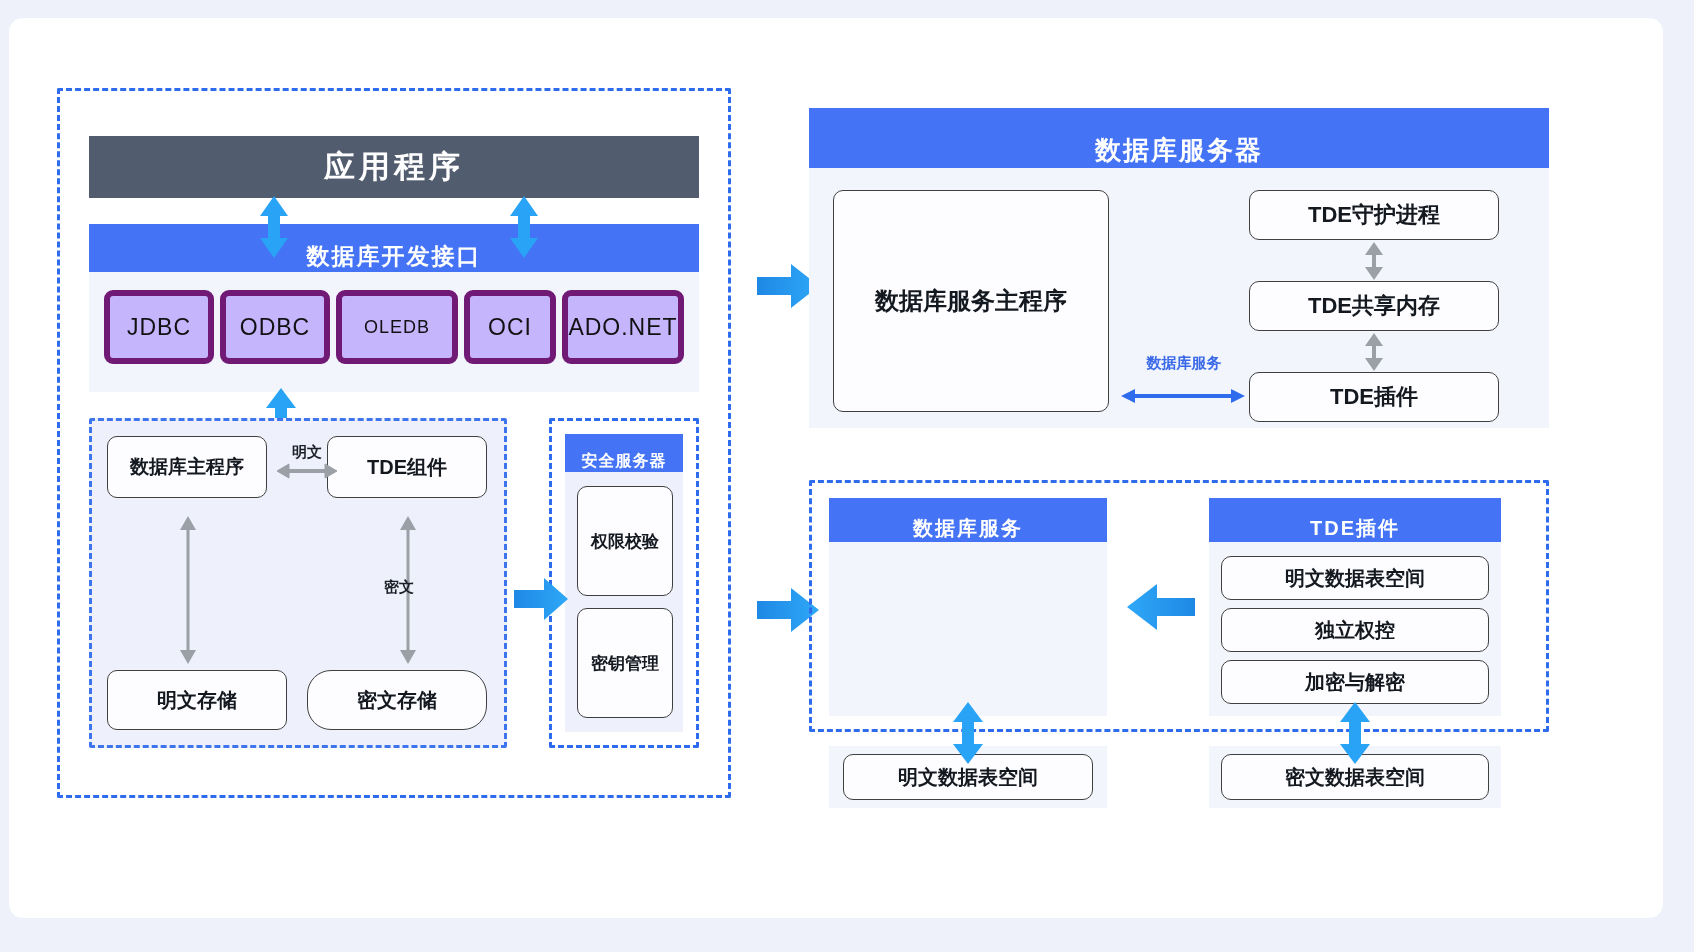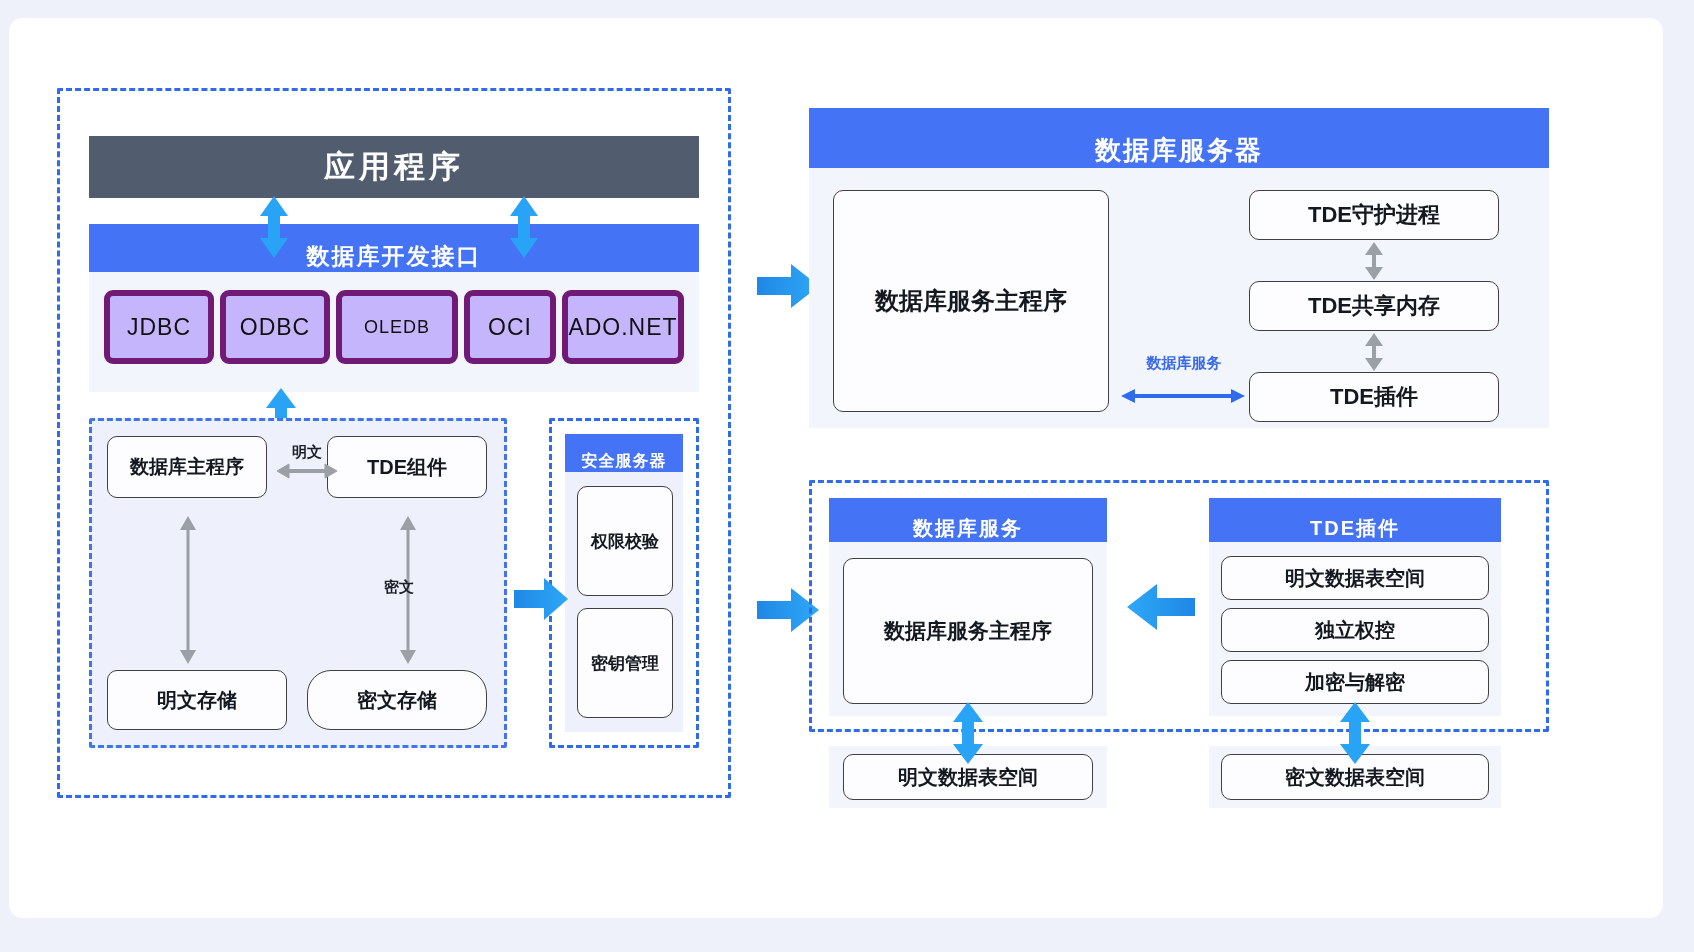--- a/index.html
+++ b/index.html
@@ -284,23 +284,20 @@
         <rect x="13" y="8" width="98" height="4"></rect>
       </g>
     </svg>
 
     <div class="abs dashed" style="left:800px; top:462px; width:740px; height:252px;"></div>
 
     <div class="abs panel-body" style="left:820px; top:480px; width:278px; height:218px;"></div>
     <div class="abs hdr-blue" style="left:820px; top:480px; width:278px; height:44px; font-size:20px;">
       <span>数据库服务</span>
     </div>
-    <div class="abs cell" style="left:834px; top:540px; width:250px; height:146px; font-size:21px;">
-      <span>数据库服务主程序</span>
-    </div>
 
     <div class="abs panel-body" style="left:1200px; top:480px; width:292px; height:218px;"></div>
     <div class="abs hdr-blue" style="left:1200px; top:480px; width:292px; height:44px; font-size:20px;">
       <span>TDE插件</span>
     </div>
     <div class="abs cell" style="left:1212px; top:538px; width:268px; height:44px; font-size:20px;">
       <span>明文数据表空间</span>
     </div>
     <div class="abs cell" style="left:1212px; top:590px; width:268px; height:44px; font-size:20px;">
       <span>独立权控</span>

